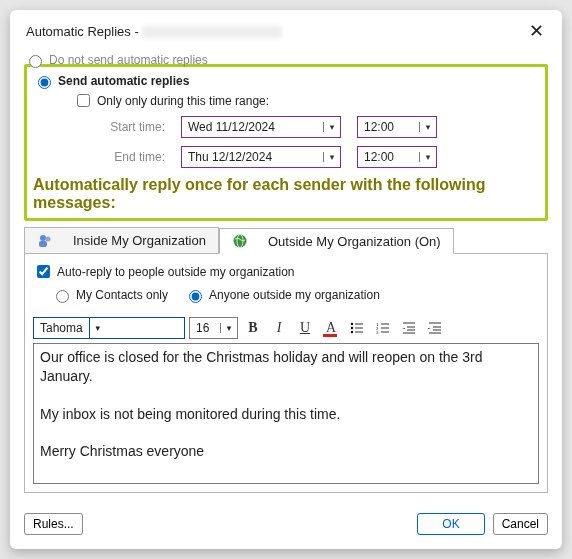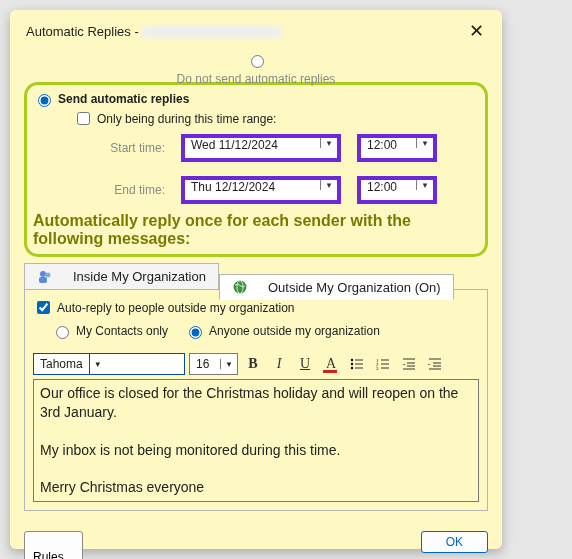--- a/index.html
+++ b/index.html
@@ -3,23 +3,23 @@
 <meta charset="utf-8">
 <style>
   body {
     margin: 0;
     font-family: "Segoe UI", Tahoma, sans-serif;
     font-size: 12px;
     color: #222;
     background: #e6e6e6;
   }
   .dialog {
-    width: 492px;
+    width: 552px;
     height: 539px;
-    background: #fef9c3;
+    background: #ffffff;
     border-radius: 6px;
     box-shadow: 0 4px 12px rgba(0,0,0,.25);
     margin: 10px;
     position: relative;
     display: flex;
     flex-direction: column;
   }
   .titlebar {
     display: flex;
     align-items: center;
@@ -51,40 +51,40 @@
     display: flex;
     align-items: center;
     gap: 4px;
     margin: 2px 0;
   }
   input[type=radio], input[type=checkbox] {
     accent-color: #0067c0;
   }
   .highlight-box {
     border: 3px solid #a9cc1f;
-    border-radius: 14px;
+    border-radius: 2px;
     padding: 4px 14px 6px 6px;
     margin-top: -6px;
   }
   .time-grid {
     display: grid;
     grid-template-columns: 80px 160px 80px;
-    gap: 14px 16px;
+    gap: 8px 16px;
     margin-left: 52px;
     margin-top: 6px;
   }
   .time-grid label {
     color: #8a8a8a;
     text-align: right;
     align-self: center;
   }
   .combo {
     display: flex;
-    align-items: flex-start;
-    border: 4px solid #6d28d9;
+    align-items: center;
+    border: 1px solid #6d28d9;
     background: #fff;
     height: 20px;
     font-size: 12px;
   }
   .combo span {
     flex: 1;
     padding: 0 6px;
   }
   .combo .arrow {
     width: 16px;
@@ -112,21 +112,21 @@
     border: 1px solid #b5b5b5;
     border-bottom: none;
     background: #f4f4f4;
     cursor: pointer;
     font-size: 13px;
   }
   .tab.active {
     background: #fff;
     border-bottom: 1px solid #fff;
     position: relative;
-    top: 11px;
+    top: 1px;
   }
   .tab .icon {
     width: 16px; height: 16px;
     display: inline-flex; align-items: center; justify-content: center;
   }
   .panel {
     border: 1px solid #b5b5b5;
     padding: 6px 8px 8px 8px;
     flex: 1;
     display: flex;
@@ -188,21 +188,21 @@
   }
   .btn {
     border: 1px solid #8a8a8a;
     border-radius: 3px;
     background: #fdfdfd;
     padding: 3px 8px;
     font-size: 12px;
     cursor: pointer;
   }
   .btn.primary { border-color: #0067c0; color:#0067c0; padding:3px 24px;}
-  .muted-row { color:#888; filter: blur(0.6px); flex-direction: column; }
+  .muted-row { color:#888; filter: blur(0.6px); }
 </style>
 </head>
 <body>
 
 <div class="dialog">
 
   <div class="titlebar">
     <div>
       <span>Automatic Replies - </span><span class="blur"></span>
     </div>
@@ -216,21 +216,21 @@
       <span>Do not send automatic replies</span>
     </div>
 
     <div class="highlight-box">
       <div class="radio-row">
         <input type="radio" name="mode" checked="" style="">
         <b>Send automatic replies</b>
       </div>
       <div class="check-row" style="margin-left:40px;">
         <input type="checkbox" style="">
-        <span>Only being during this time range:</span>
+        <span>Only only during this time range:</span>
       </div>
       <div class="time-grid">
         <label>Start time:</label>
         <div class="combo">
           <span>Wed 11/12/2024</span>
           <div class="arrow">▾</div>
         </div>
         <div class="combo">
           <span>12:00</span>
           <div class="arrow">▾</div>
@@ -350,19 +350,19 @@
       <div class="editor">Our office is closed for the Christmas holiday and will reopen on the 3rd January.
 
 My inbox is not being monitored during this time.
 
 Merry Christmas everyone</div>
     </div>
   </div>
 
   <div class="footer">
     <button class="btn">Rules...</button>
-    <div style="display:flex; gap:8px;flex-direction:column;">
+    <div style="display:flex; gap:8px;">
       <button class="btn primary">OK</button>
       <button class="btn">Cancel</button>
     </div>
   </div>
 
 </div>
 
 </body></html>

